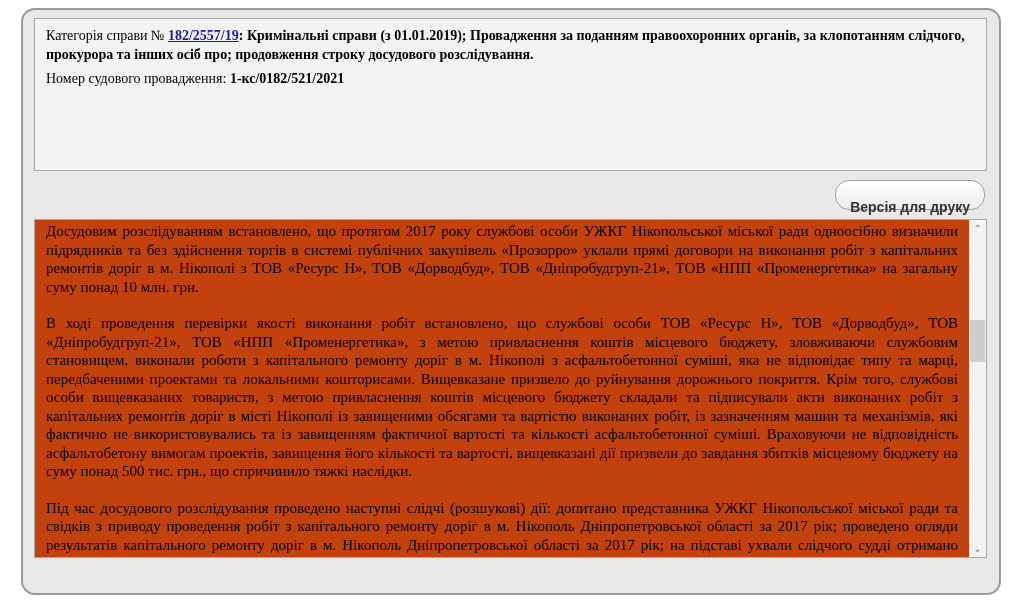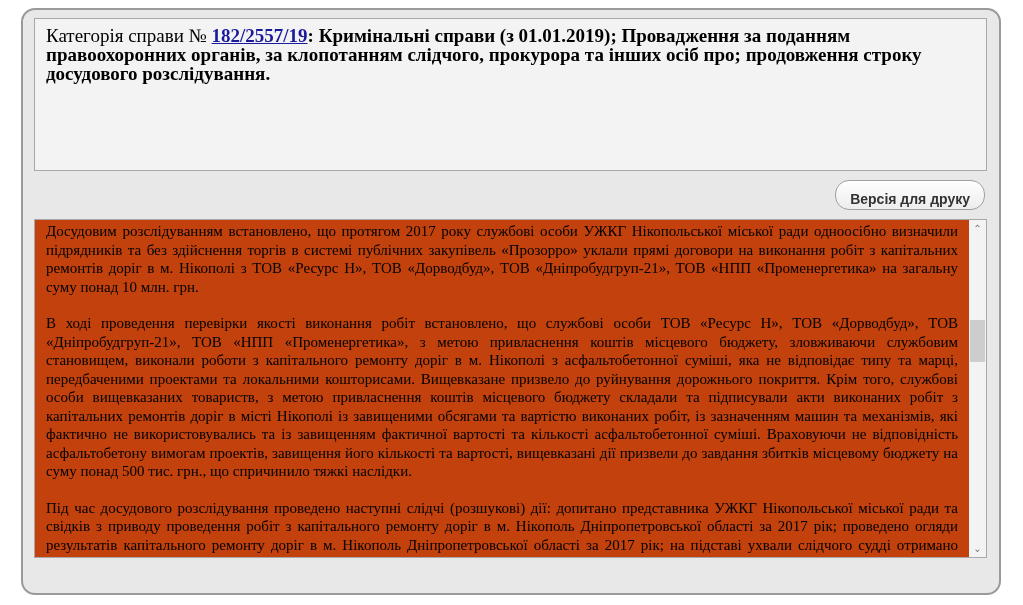--- a/index.html
+++ b/index.html
@@ -26,37 +26,37 @@
     .info-box {
       position: absolute;
       left: 11px;
       top: 8px;
       width: 953px;
       height: 153px;
       background: #f3f3f3;
       border: 1px solid #a8a8a8;
       box-sizing: border-box;
       padding: 7px 10px 0 11px;
-      font-size: 19px;
+      font-size: 14px;
       line-height: 19px;
     }
     .info-line { margin-bottom: 5px; }
     .info-line b { font-weight: bold; }
     .case-link {
       color: #1a1a9c;
       text-decoration: underline;
       font-weight: bold;
       cursor: pointer;
     }
     .print-btn {
       position: absolute;
       right: 14px;
       top: 170px;
       height: 30px;
-      padding: 4px 14px;
+      padding: 12px 14px;
       border: 1px solid #a0a0a0;
       border-radius: 14px;
       background: linear-gradient(#ffffff, #ececec);
       font-family: "Liberation Sans", "DejaVu Sans", sans-serif;
       font-weight: bold;
       font-size: 14px;
       color: #333;
       cursor: pointer;
       box-sizing: border-box;
       line-height: 28px;
@@ -120,20 +120,23 @@
   </style>
 </head>
 <body>
 
 <div class="outer">
 
   <div class="info-box">
     <div class="info-line">
       <span>Категорія справи № </span><a class="case-link">182/2557/19</a><b>: Кримінальні справи (з 01.01.2019); Провадження за поданням правоохоронних органів, за клопотанням слідчого, прокурора та інших осіб про; продовження строку досудового розслідування.</b>
     </div>
+    <div class="info-line">
+      <span>Номер судового провадження: </span><b>1-кс/0182/521/2021</b>
+    </div>
   </div>
 
   <button class="print-btn">Версія для друку</button>
 
   <div class="text-box">
     <div class="text-content">
       <p>Досудовим розслідуванням встановлено, що протягом 2017 року службові особи УЖКГ Нікопольської міської ради одноосібно визначили підрядників та без здійснення торгів в системі публічних закупівель «Прозорро» уклали прямі договори на виконання робіт з капітальних ремонтів доріг в м. Нікополі з ТОВ «Ресурс Н», ТОВ «Дорводбуд», ТОВ «Дніпробудгруп-21», ТОВ «НПП «Променергетика» на загальну суму понад 10 млн. грн.</p>
       <p>В ході проведення перевірки якості виконання робіт встановлено, що службові особи ТОВ «Ресурс Н», ТОВ «Дорводбуд», ТОВ «Дніпробудгруп-21», ТОВ «НПП «Променергетика», з метою привласнення коштів місцевого бюджету, зловживаючи службовим становищем, виконали роботи з капітального ремонту доріг в м. Нікополі з асфальтобетонної суміші, яка не відповідає типу та марці, передбаченими проектами та локальними кошторисами. Вищевказане призвело до руйнування дорожнього покриття. Крім того, службові особи вищевказаних товариств, з метою привласнення коштів місцевого бюджету складали та підписували акти виконаних робіт з капітальних ремонтів доріг в місті Нікополі із завищеними обсягами та вартістю виконаних робіт, із зазначенням машин та механізмів, які фактично не використовувались та із завищенням фактичної вартості та кількості асфальтобетонної суміші. Враховуючи не відповідність асфальтобетону вимогам проектів, завищення його кількості та вартості, вищевказані дії призвели до завдання збитків місцевому бюджету на суму понад 500 тис. грн., що спричинило тяжкі наслідки.</p>
       <p>Під час досудового розслідування проведено наступні слідчі (розшукові) дії: допитано представника УЖКГ Нікопольської міської ради та свідків з приводу проведення робіт з капітального ремонту доріг в м. Нікополь Дніпропетровської області за 2017 рік; проведено огляди результатів капітального ремонту доріг в м. Нікополь Дніпропетровської області за 2017 рік; на підставі ухвали слідчого судді отримано дозволи на тимчасовий доступ до документів та вилучено копії документів в ТОВ «РЕСУРС-Н»; проведено випробування асфальтобетонної вирубки на дорогах, щодо яких проводиться досудове розслідування; отримано висновок будівельно-технічної експертизи.</p>
     </div>

